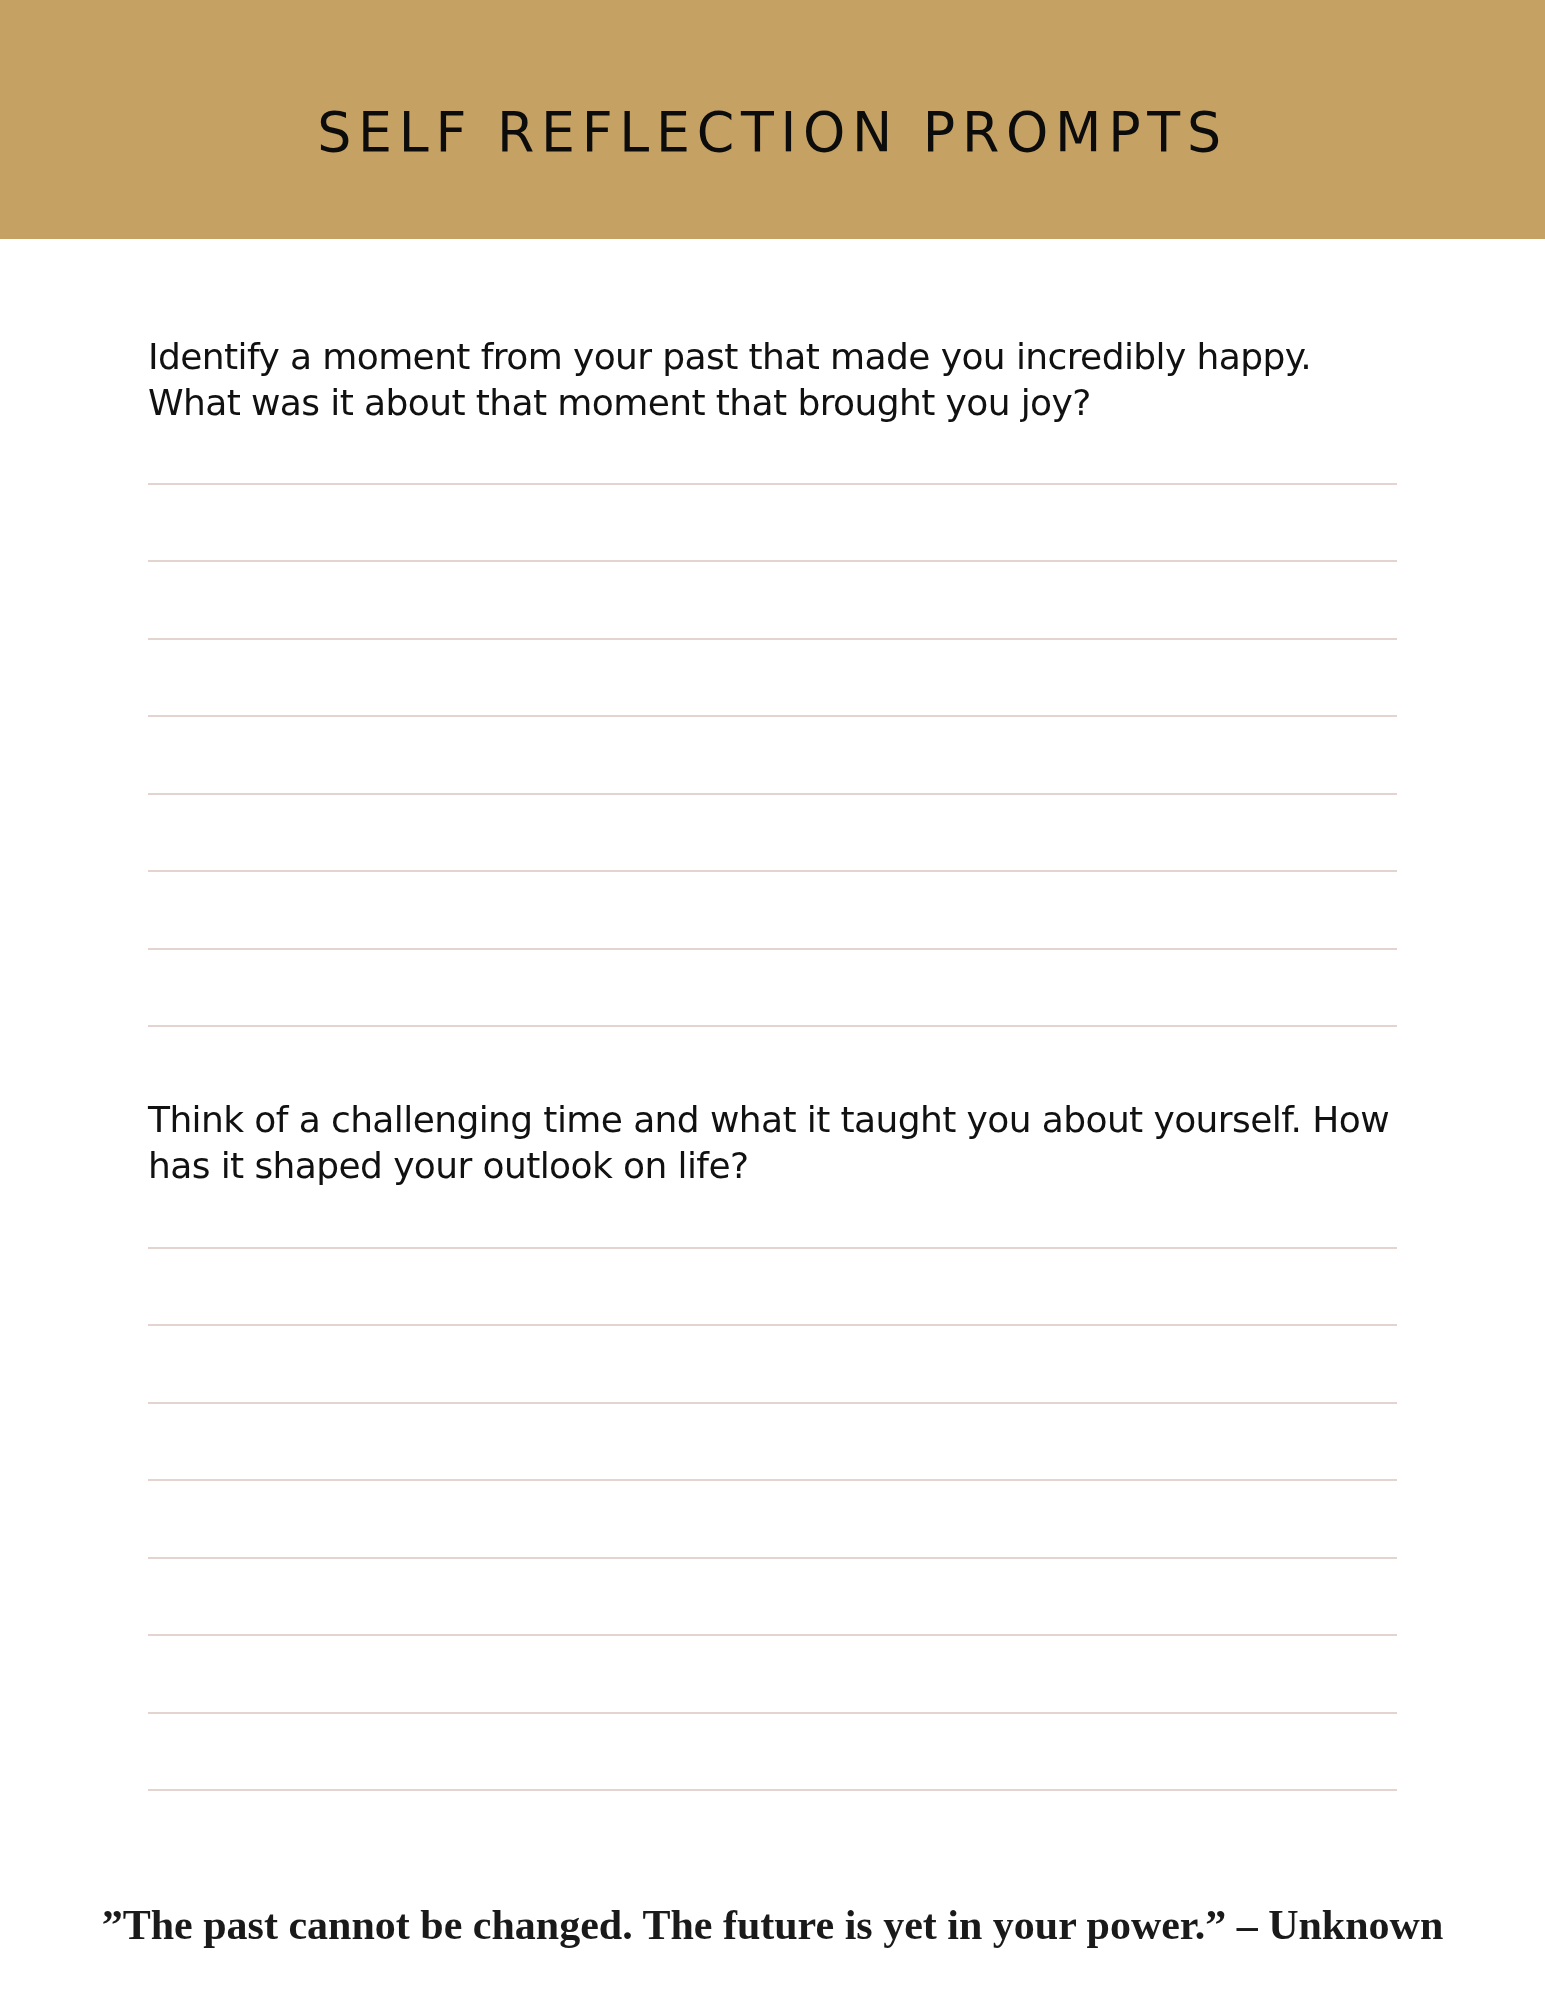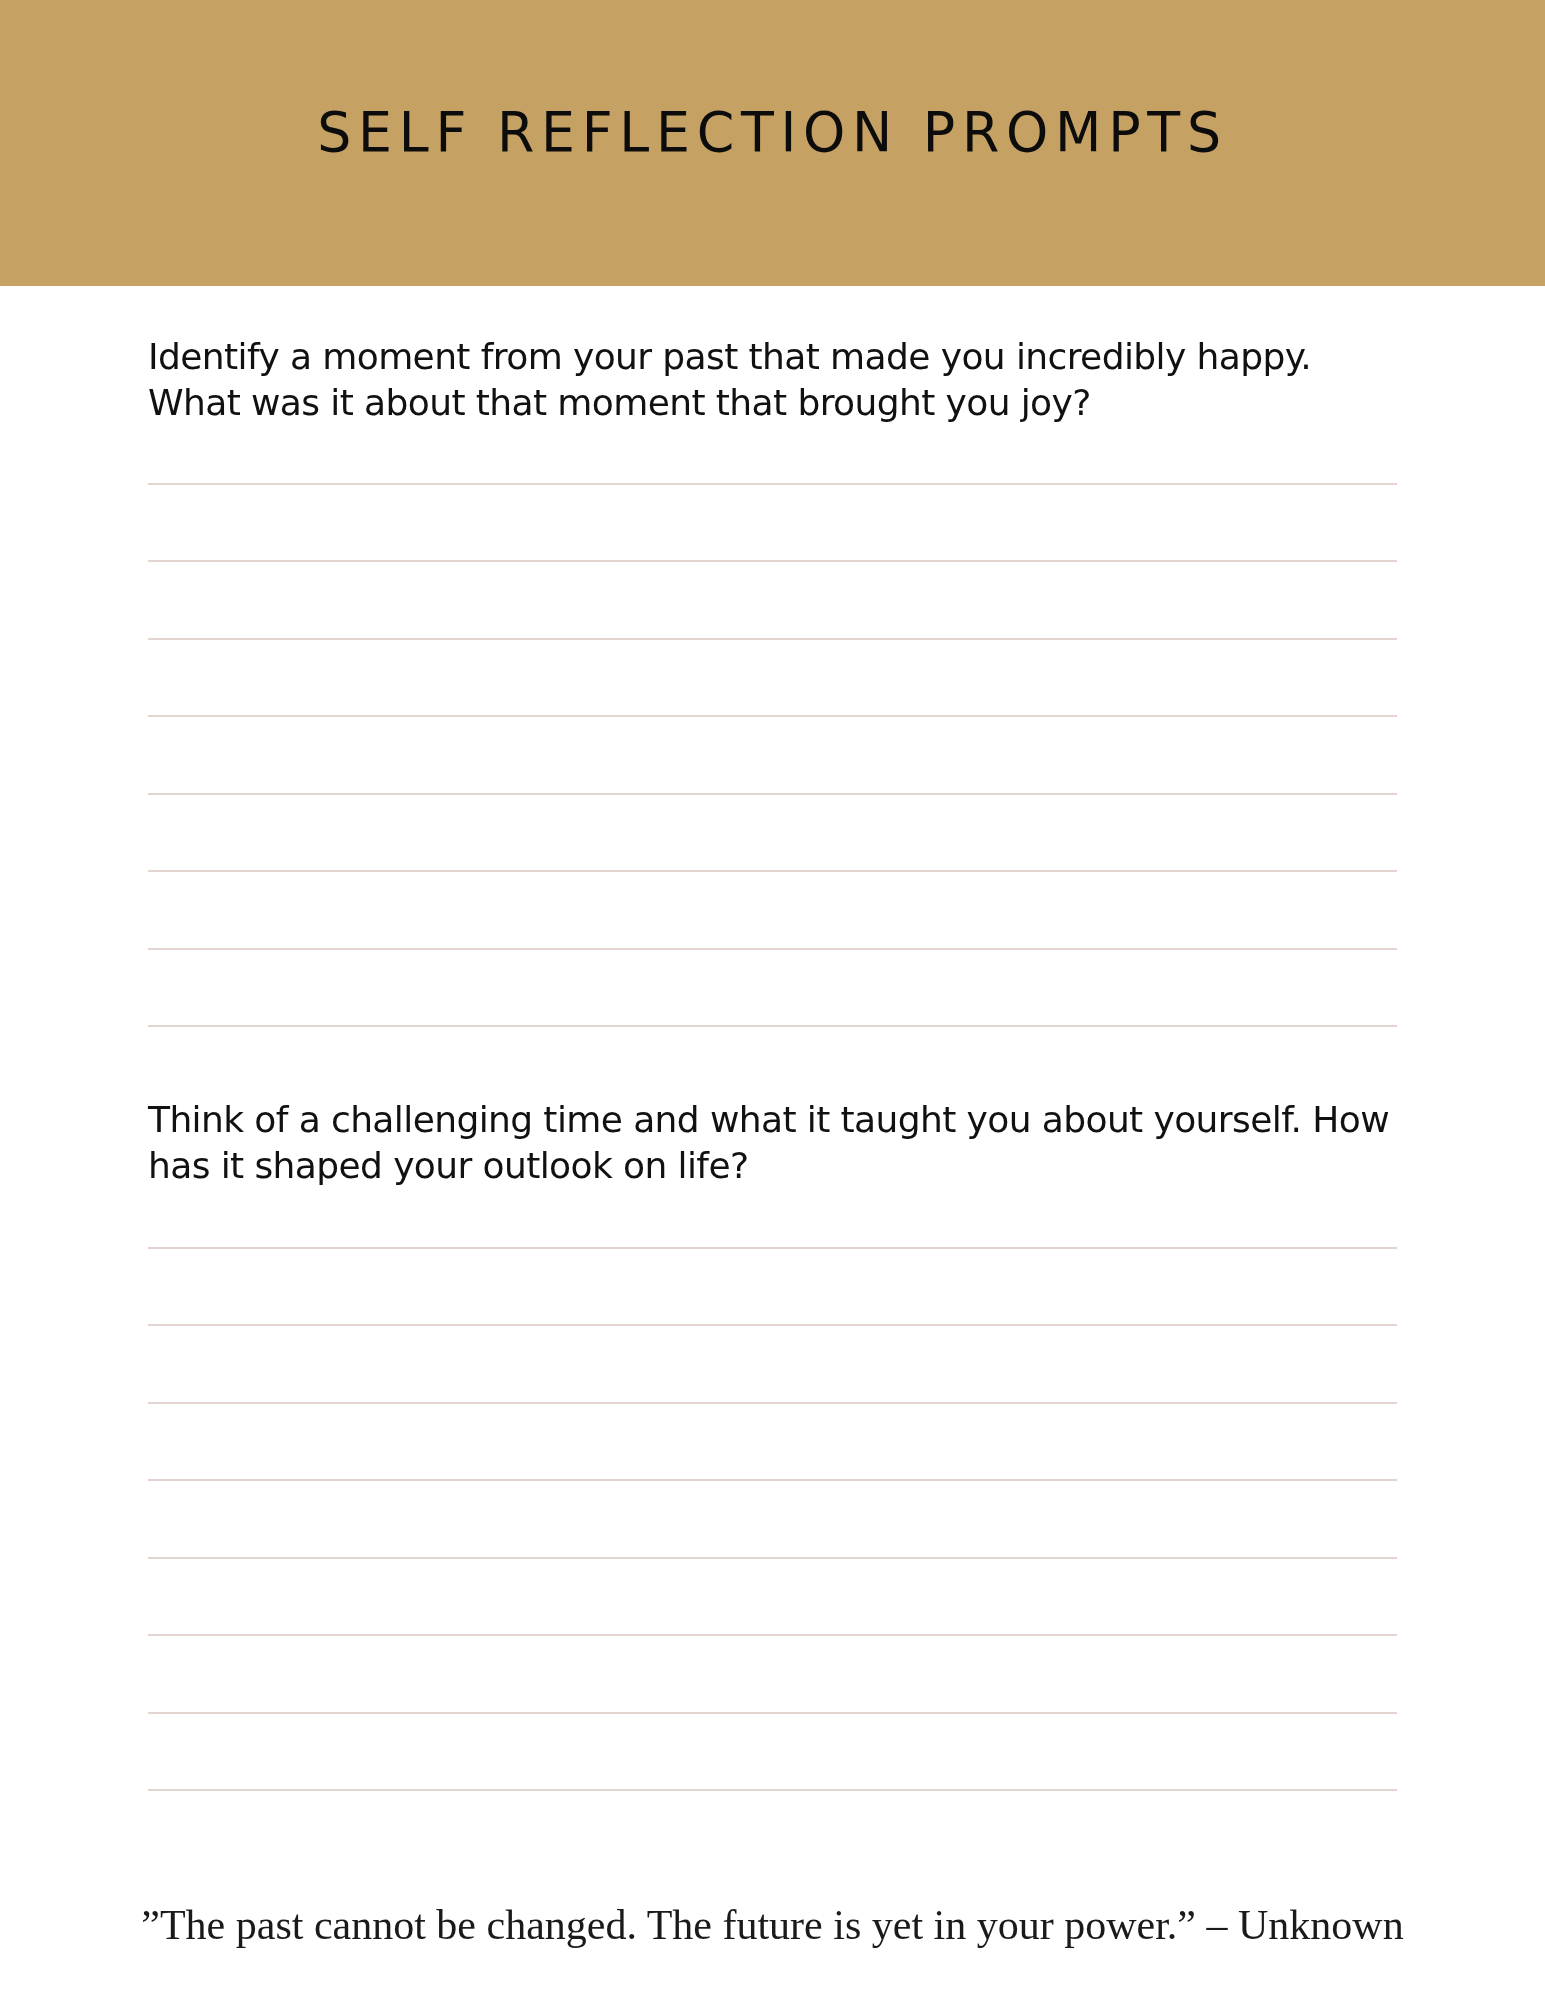--- a/index.html
+++ b/index.html
@@ -9,21 +9,21 @@
       background: #ffffff;
       position: relative;
       overflow: hidden;
       font-family: "Liberation Sans", "DejaVu Sans", sans-serif;
       color: #111111;
     }
     .banner {
       position: absolute;
       left: 0; top: 0;
       width: 1545px;
-      height: 286px;
+      height: 239px;
       background: #c5a264;
     }
     .banner-title {
       position: absolute;
       left: 0; right: 0;
       top: 100px;
       text-align: center;
       font-family: "DejaVu Sans", sans-serif;
       font-size: 56px;
       font-weight: 500;
@@ -58,20 +58,21 @@
     }
     .quote {
       position: absolute;
       left: 0; right: 0;
       top: 1900px;
       text-align: center;
       font-family: "Liberation Serif", "DejaVu Serif", serif;
       font-size: 42px;
       line-height: 50px;
       color: #1a1a1a;
+      font-weight: bold;
     }
   </style>
 </head>
 <body>
 
 <div class="banner">
   <div class="banner-title">SELF REFLECTION PROMPTS</div>
 </div>
 
 <div class="prompt prompt-1">Identify a moment from your past that made you incredibly happy. What was it about that moment that brought you joy?</div>

